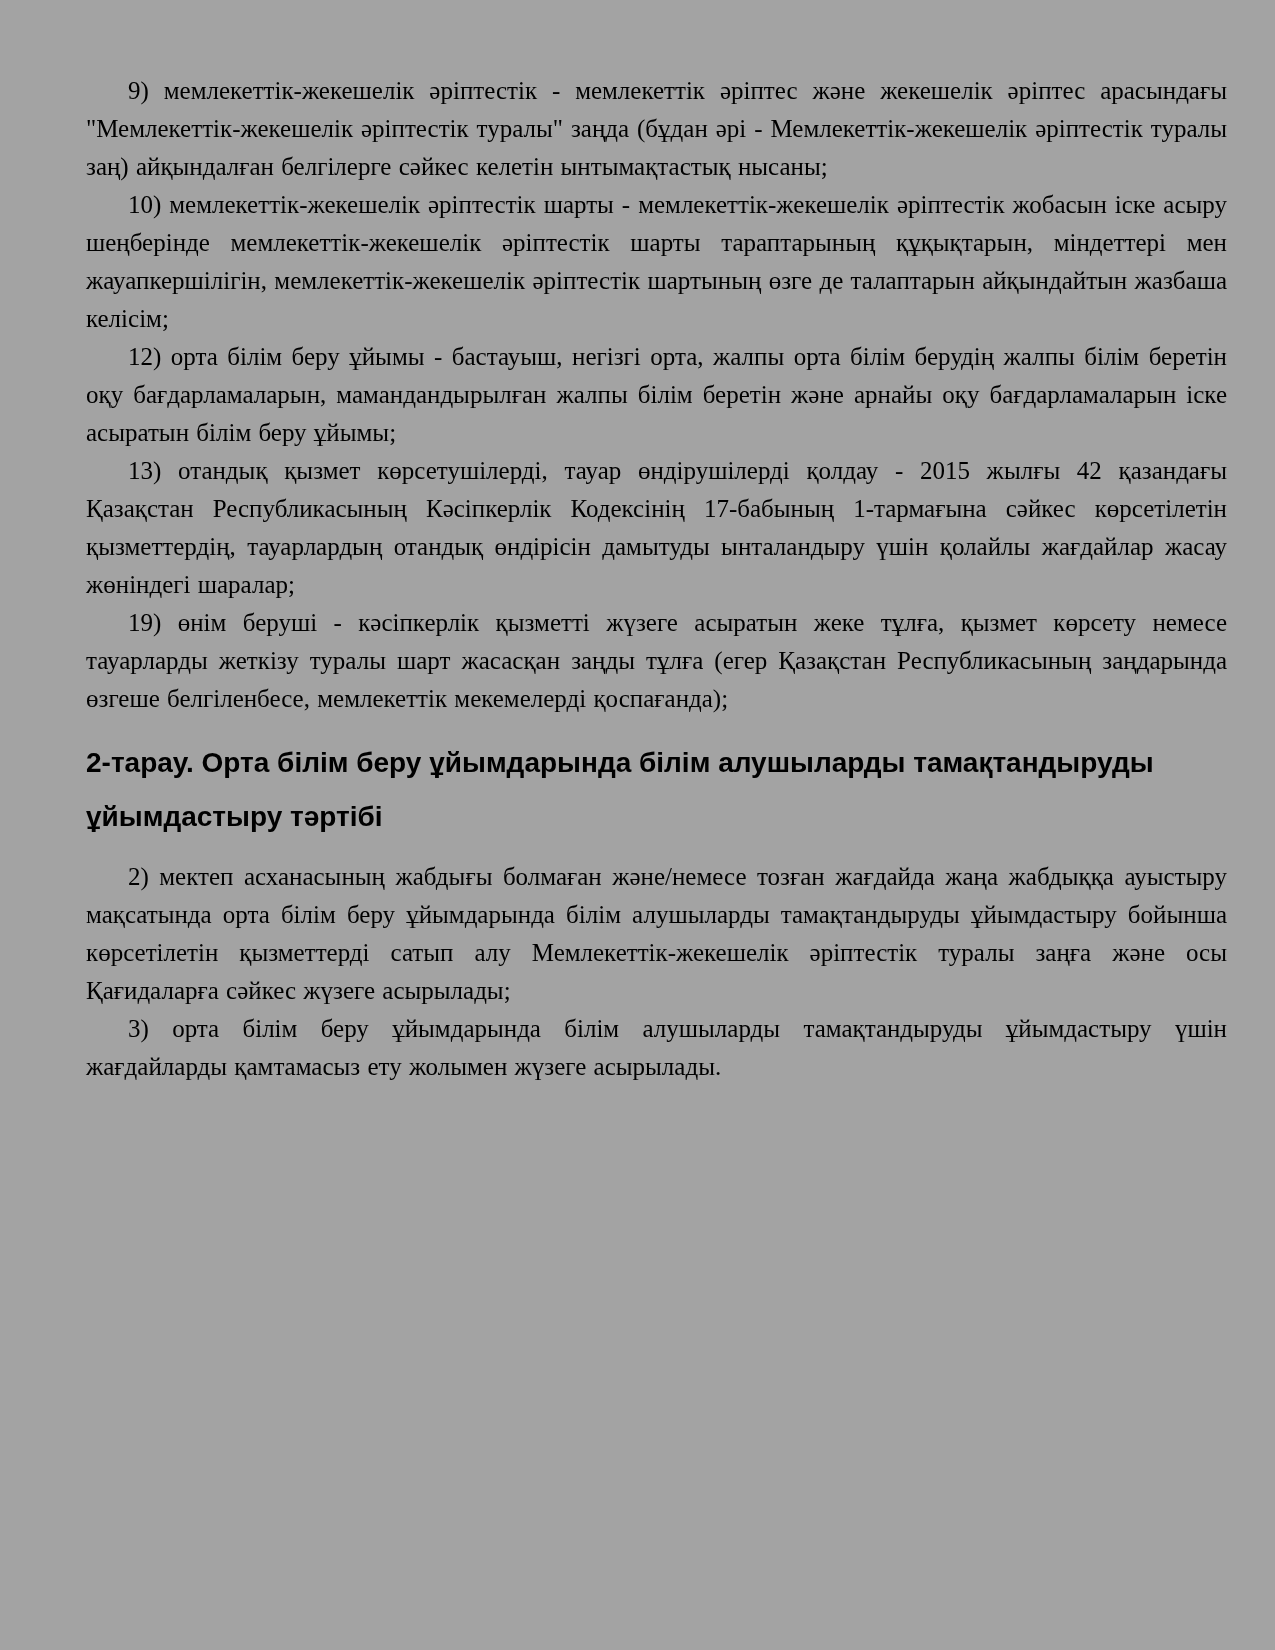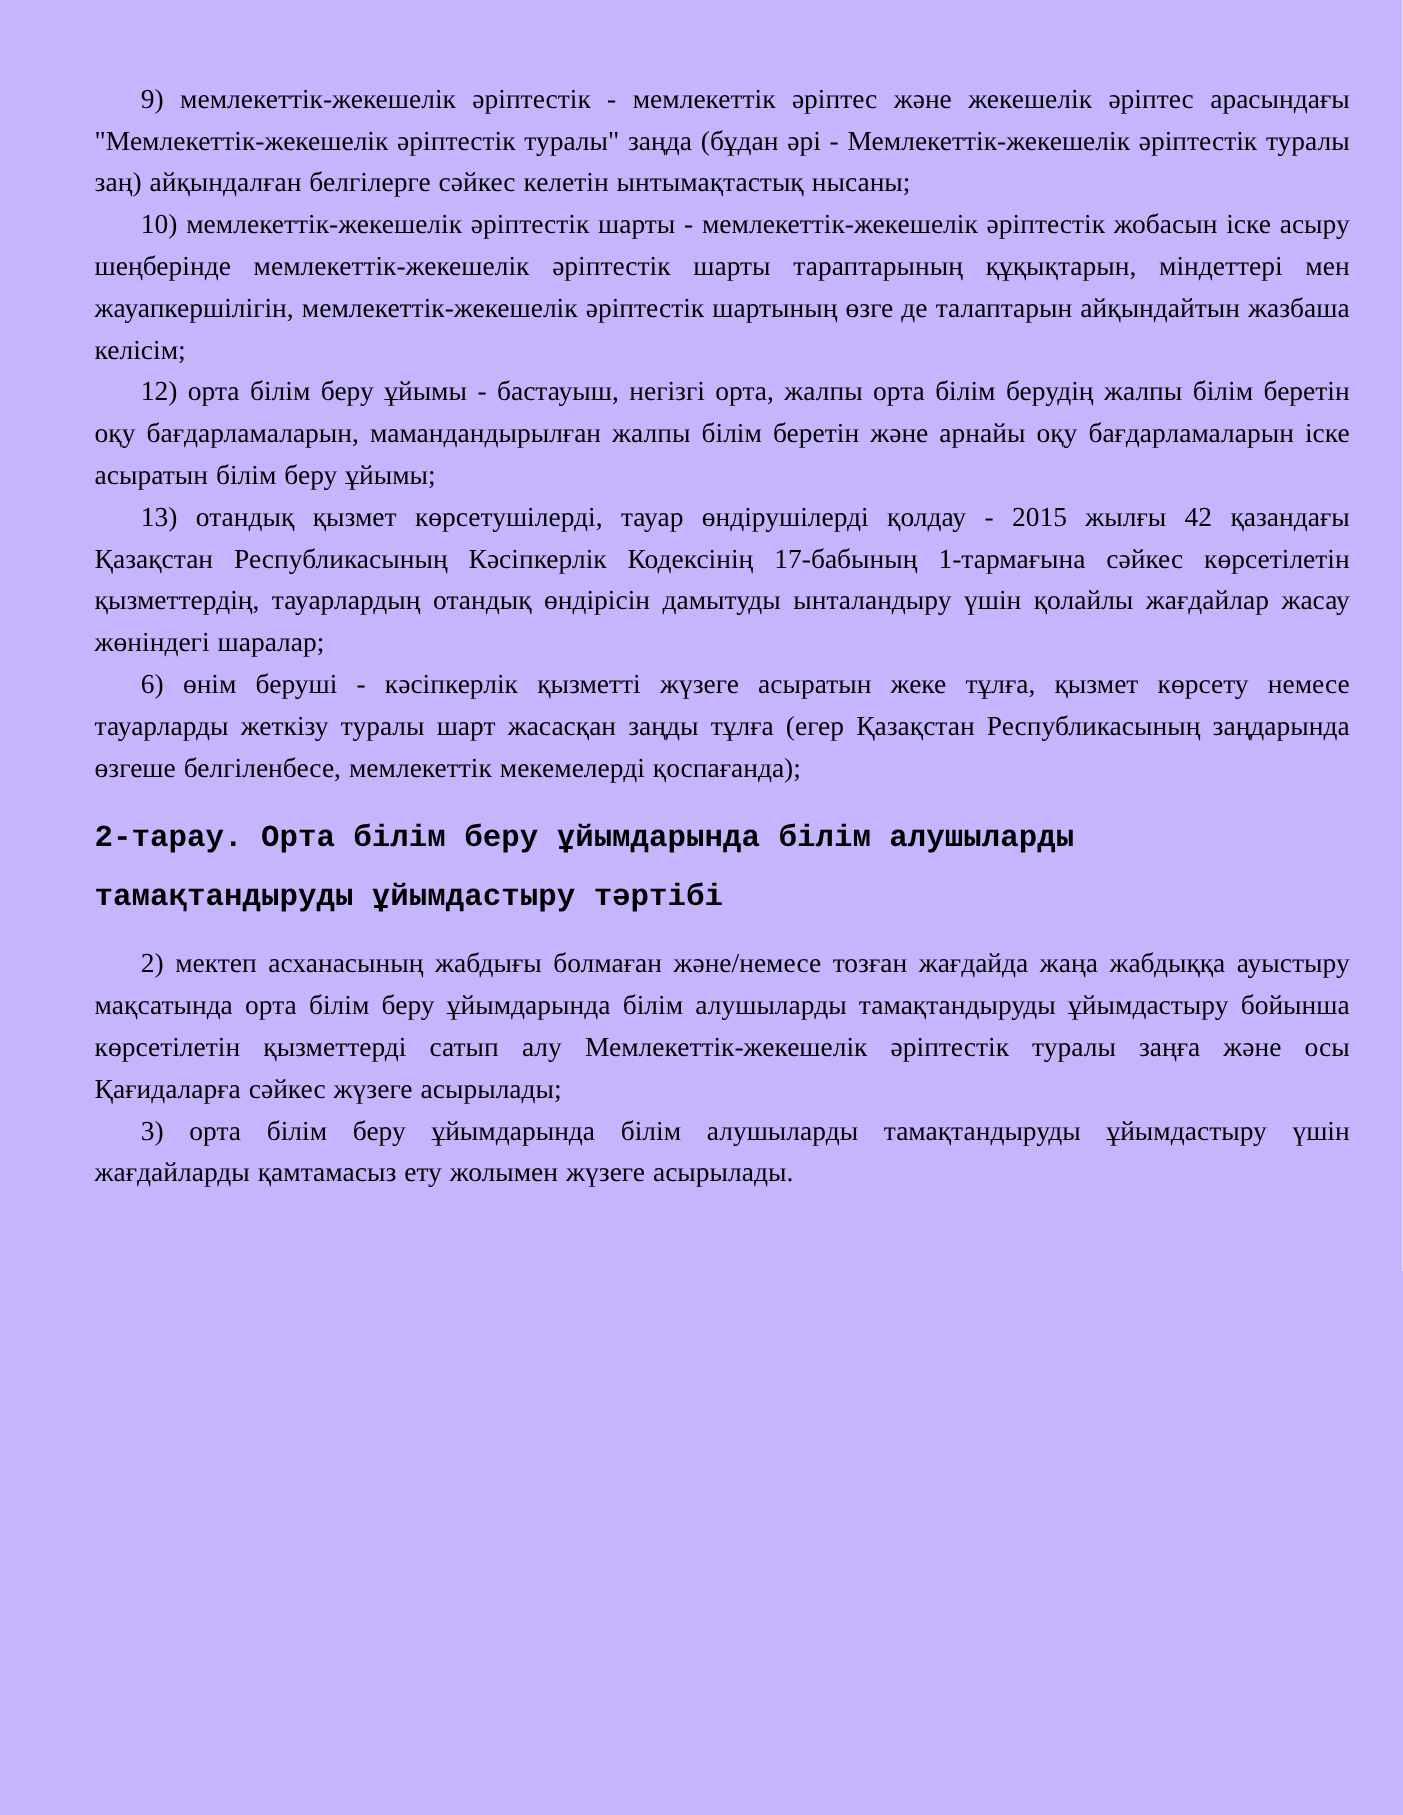--- a/index.html
+++ b/index.html
@@ -6,53 +6,53 @@
     margin: 0;
     padding: 0;
     background: #ffffff;
   }
   .page {
     position: relative;
     width: 1275px;
     height: 1650px;
     box-sizing: border-box;
     padding: 72px 48px 0 86px;
-    background: #c4b5fd;
+    background: #a3a3a3;
     overflow: hidden;
   }
   .para {
     font-family: "Liberation Serif", "DejaVu Serif", serif;
     font-size: 25px;
     line-height: 38px;
     color: #000000;
     text-align: justify;
     text-indent: 42px;
     margin: 0;
     word-spacing: 1px;
   }
   .chapter-heading {
-    font-family: Liberation Mono, monospace;
+    font-family: Liberation Sans, sans-serif;
     font-weight: 700;
     font-size: 28px;
     line-height: 54px;
     color: #000000;
     text-align: left;
     text-indent: 0;
     margin: 18px 0 14px 0;
   }
 </style>
 </head>
 <body>
 
 <div class="page">
 
   <p class="para">9) мемлекеттік-жекешелік әріптестік - мемлекеттік әріптес және жекешелік әріптес арасындағы "Мемлекеттік-жекешелік әріптестік туралы" заңда (бұдан әрі - Мемлекеттік-жекешелік әріптестік туралы заң) айқындалған белгілерге сәйкес келетін ынтымақтастық нысаны;</p>
   <p class="para">10) мемлекеттік-жекешелік әріптестік шарты - мемлекеттік-жекешелік әріптестік жобасын іске асыру шеңберінде мемлекеттік-жекешелік әріптестік шарты тараптарының құқықтарын, міндеттері мен жауапкершілігін, мемлекеттік-жекешелік әріптестік шартының өзге де талаптарын айқындайтын жазбаша келісім;</p>
   <p class="para">12) орта білім беру ұйымы - бастауыш, негізгі орта, жалпы орта білім берудің жалпы білім беретін оқу бағдарламаларын, мамандандырылған жалпы білім беретін және арнайы оқу бағдарламаларын іске асыратын білім беру ұйымы;</p>
   <p class="para">13) отандық қызмет көрсетушілерді, тауар өндірушілерді қолдау - 2015 жылғы 42 қазандағы Қазақстан Республикасының Кәсіпкерлік Кодексінің 17-бабының 1-тармағына сәйкес көрсетілетін қызметтердің, тауарлардың отандық өндірісін дамытуды ынталандыру үшін қолайлы жағдайлар жасау жөніндегі шаралар;</p>
-  <p class="para">6) өнім беруші - кәсіпкерлік қызметті жүзеге асыратын жеке тұлға, қызмет көрсету немесе тауарларды жеткізу туралы шарт жасасқан заңды тұлға (егер Қазақстан Республикасының заңдарында өзгеше белгіленбесе, мемлекеттік мекемелерді қоспағанда);</p>
+  <p class="para">19) өнім беруші - кәсіпкерлік қызметті жүзеге асыратын жеке тұлға, қызмет көрсету немесе тауарларды жеткізу туралы шарт жасасқан заңды тұлға (егер Қазақстан Республикасының заңдарында өзгеше белгіленбесе, мемлекеттік мекемелерді қоспағанда);</p>
 
   <h2 class="chapter-heading">2-тарау. Орта білім беру ұйымдарында білім алушыларды тамақтандыруды ұйымдастыру тәртібі</h2>
 
   <p class="para">2) мектеп асханасының жабдығы болмаған және/немесе тозған жағдайда жаңа жабдыққа ауыстыру мақсатында орта білім беру ұйымдарында білім алушыларды тамақтандыруды ұйымдастыру бойынша көрсетілетін қызметтерді сатып алу Мемлекеттік-жекешелік әріптестік туралы заңға және осы Қағидаларға сәйкес жүзеге асырылады;</p>
   <p class="para">3) орта білім беру ұйымдарында білім алушыларды тамақтандыруды ұйымдастыру үшін жағдайларды қамтамасыз ету жолымен жүзеге асырылады.</p>
 
 </div>
 
 </body></html>

